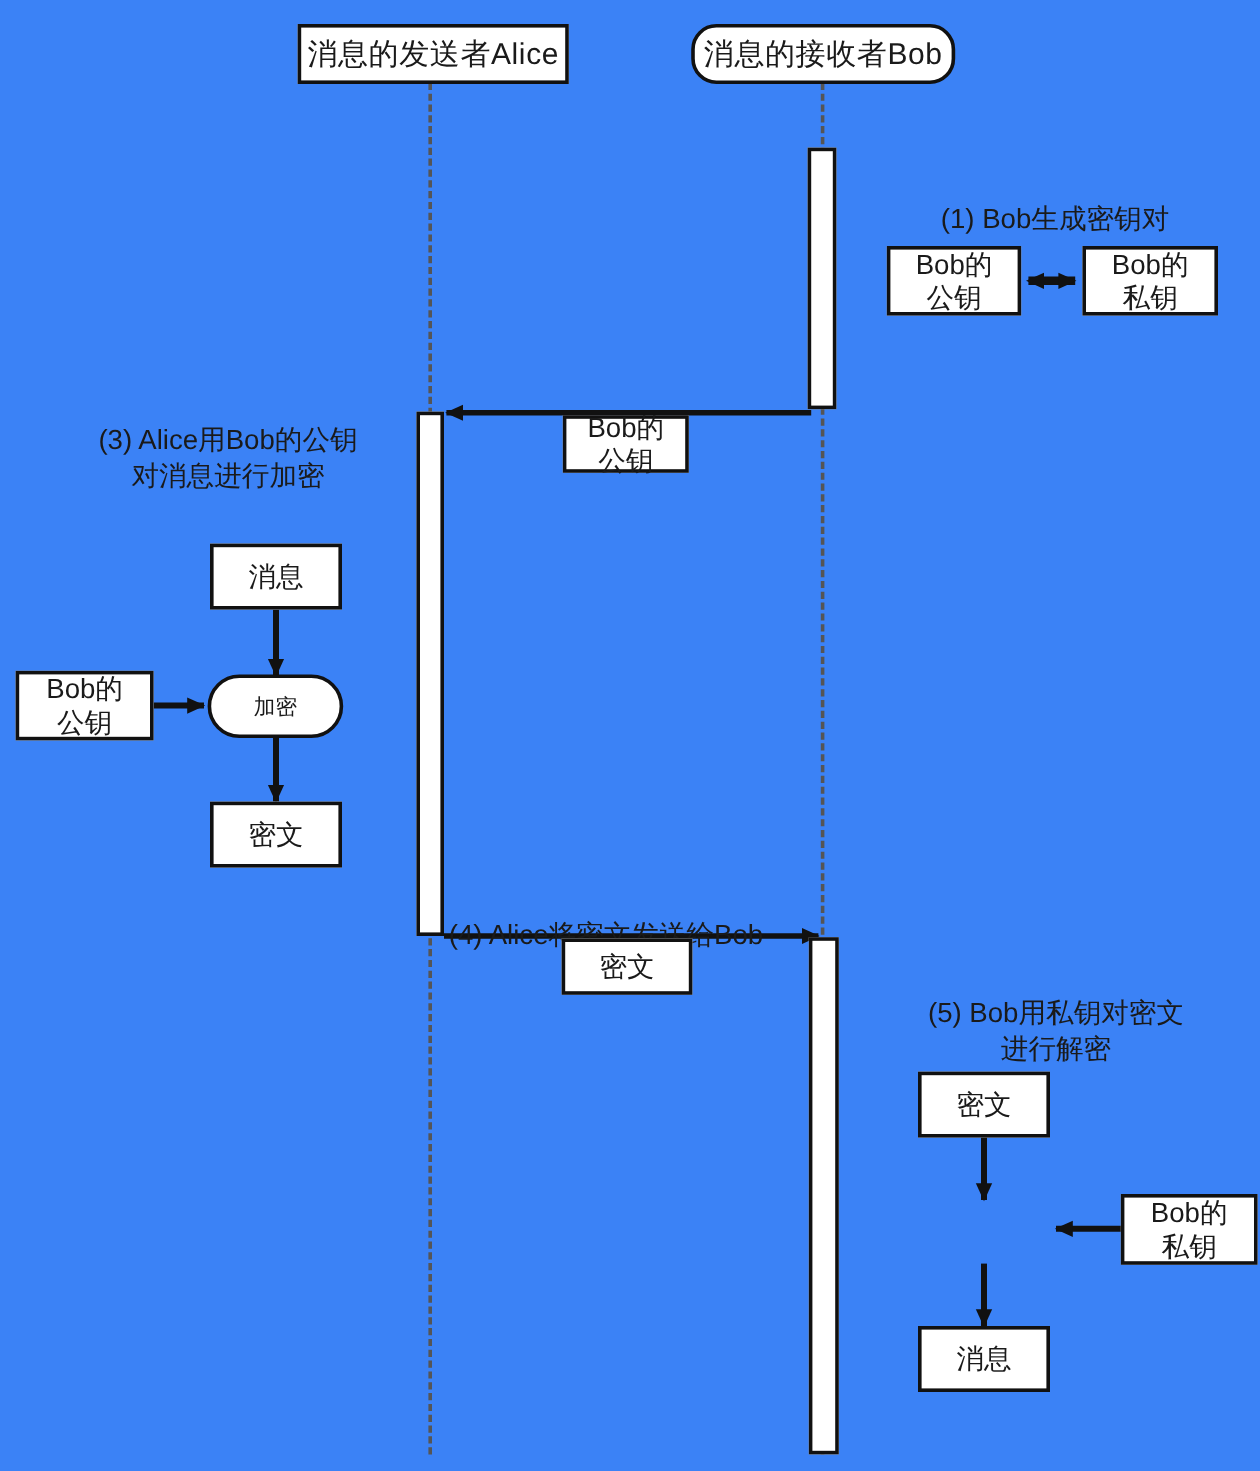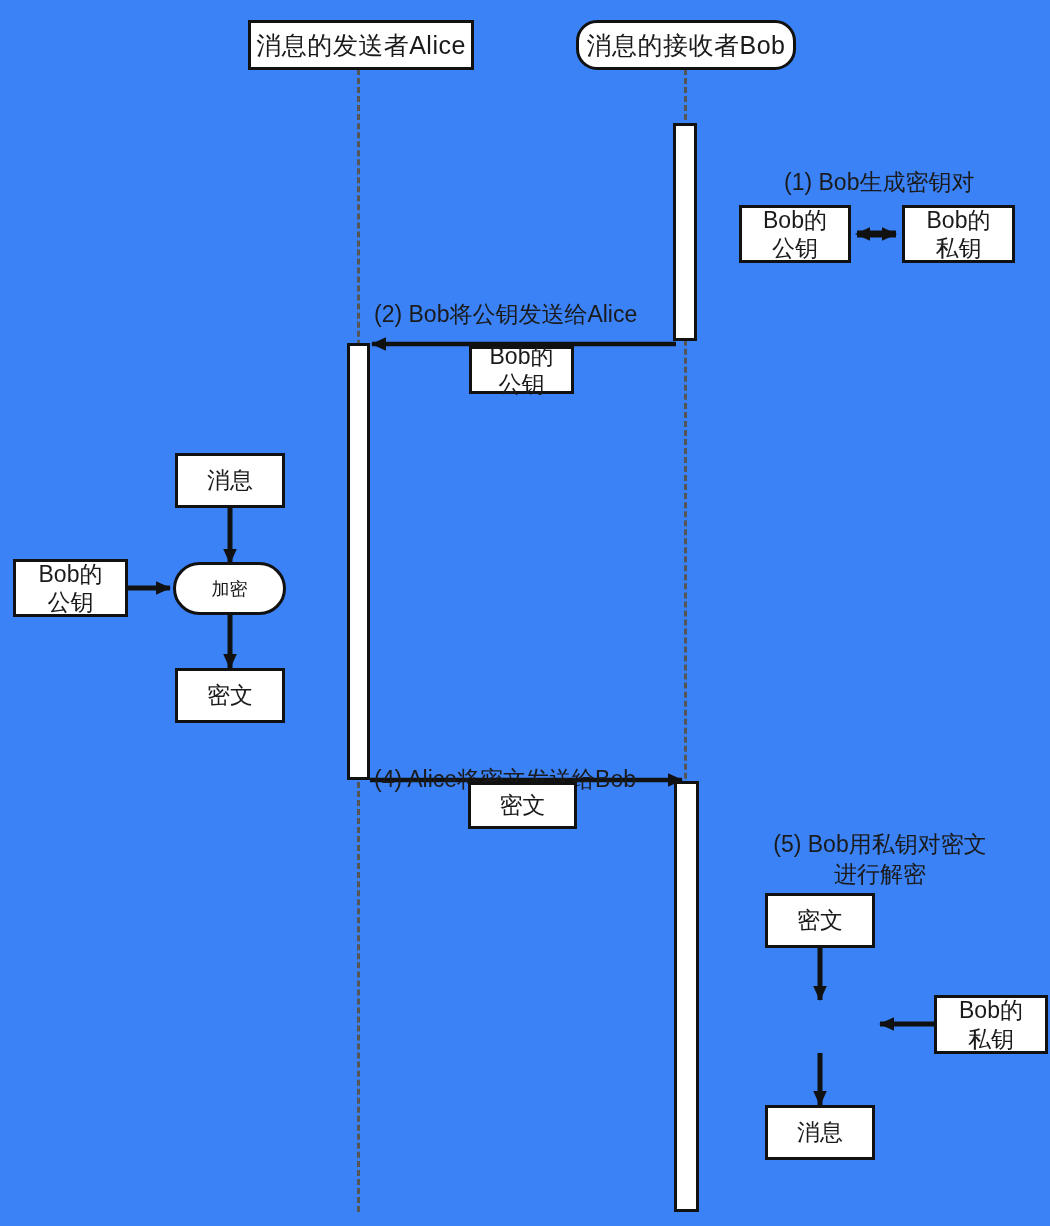--- a/index.html
+++ b/index.html
@@ -155,25 +155,26 @@
   <div class="node-box header-box" style="left:576px; top:20px; width:220px; height:50px;border-radius:21px;">消息的接收者Bob</div>
 
   <div class="caption left" style="left:784px; top:168px; width:300px;">(1) Bob生成密钥对</div>
 
   <div class="node-box data-box" style="left:739px; top:205px; width:112px; height:58px;">Bob的
 公钥</div>
 
   <div class="node-box data-box" style="left:902px; top:205px; width:113px; height:58px;">Bob的
 私钥</div>
 
-  <div class="caption left" style="left:374px; top:300px; width:330px;">(2) Bob将公钥发送给Alice</div>
 
   <div class="node-box msg-label-box" style="left:469px; top:346px; width:105px; height:48px;">Bob的
 公钥</div>
 
+  <div class="caption center" style="left:55px; top:352px; width:270px;">(3) Alice用Bob的公钥
+对消息进行加密</div>
 
   <div class="node-box data-box" style="left:175px; top:453px; width:110px; height:55px;">消息</div>
 
   <div class="node-box data-box" style="left:13px; top:559px; width:115px; height:58px;">Bob的
 公钥</div>
 
   <div class="proc-node" style="left:173px; top:562px; width:113px; height:53px;">加密</div>
 
   <div class="node-box data-box" style="left:175px; top:668px; width:110px; height:55px;">密文</div>
 

